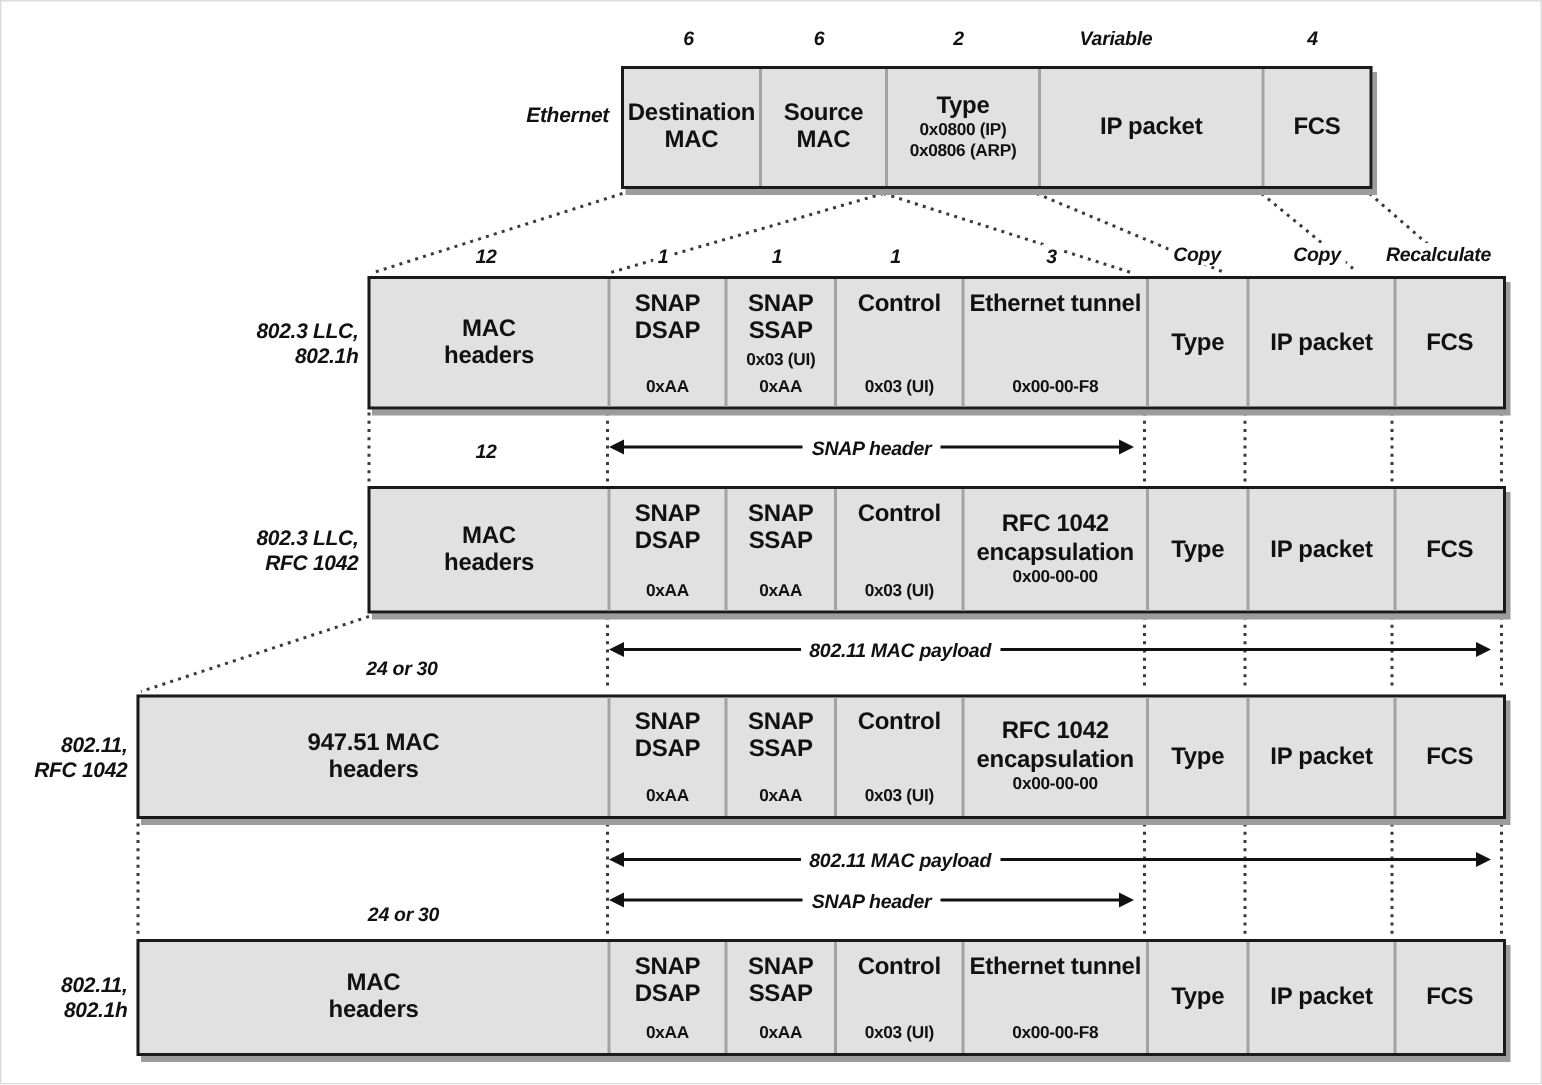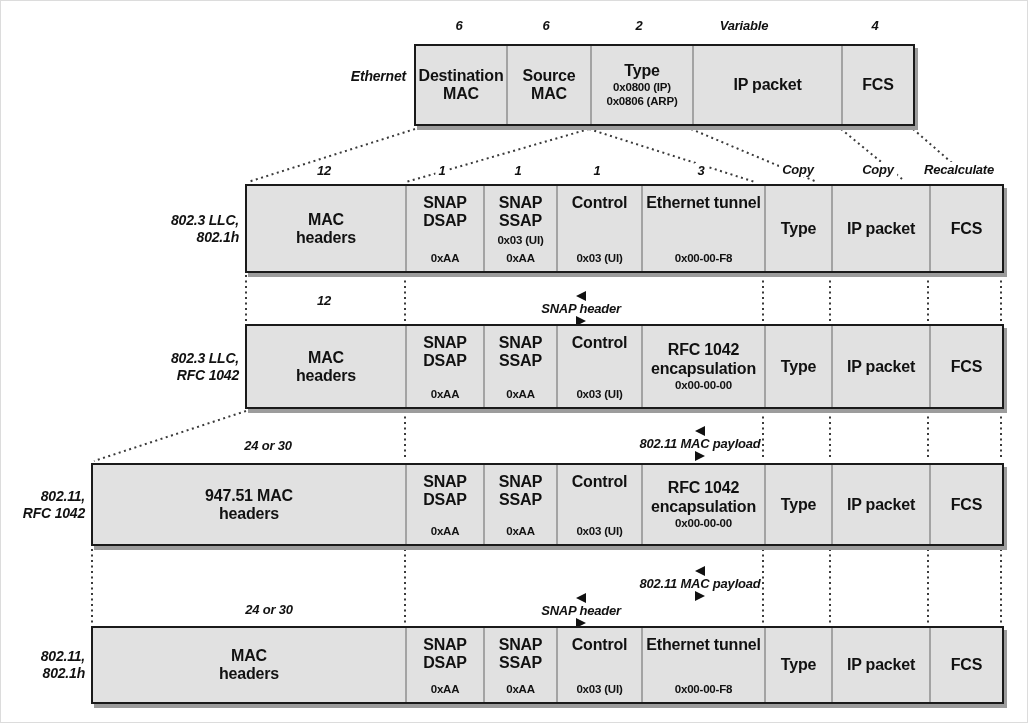--- a/index.html
+++ b/index.html
@@ -15,21 +15,21 @@
   .cell.vb{justify-content:space-between;padding:8px 0 6px;}
   .cell.vm{justify-content:center;gap:1px;}
   .ct{display:flex;flex-direction:column;}
   .cl{font-weight:bold;font-size:16px;line-height:1.12;letter-spacing:-0.2px;display:block;}
   .cv{font-weight:bold;font-size:11.5px;line-height:1.15;letter-spacing:-0.2px;display:block;}
   .rowlabel{position:absolute;text-align:right;font-weight:bold;font-style:italic;
     font-size:14px;line-height:1.2;letter-spacing:-0.2px;z-index:2;}
   .flabel{position:absolute;transform:translateX(-50%);font-weight:bold;font-style:italic;
     font-size:13px;white-space:nowrap;z-index:3;letter-spacing:-0.2px;}
   .flabel.bg{background:#ffffff;padding:0 3px;}
-  .harrow{position:absolute;display:flex;align-items:center;height:14px;z-index:2;flex-direction:column;}
+  .harrow{position:absolute;display:flex;align-items:center;height:14px;z-index:2;}
   .hline{height:2px;background:#111;flex-grow:1;}
   .ah{width:0;height:0;border-top:5px solid transparent;border-bottom:5px solid transparent;}
   .ah.l{border-right:10px solid #111;}
   .ah.r{border-left:10px solid #111;}
   .alabel{font-weight:bold;font-style:italic;font-size:13px;padding:0 6px;
     white-space:nowrap;letter-spacing:-0.2px;}
   .dot{stroke:#3a3a3a;stroke-width:2;stroke-dasharray:2 3.5;fill:none;}
 </style>
 </head>
 <body>

